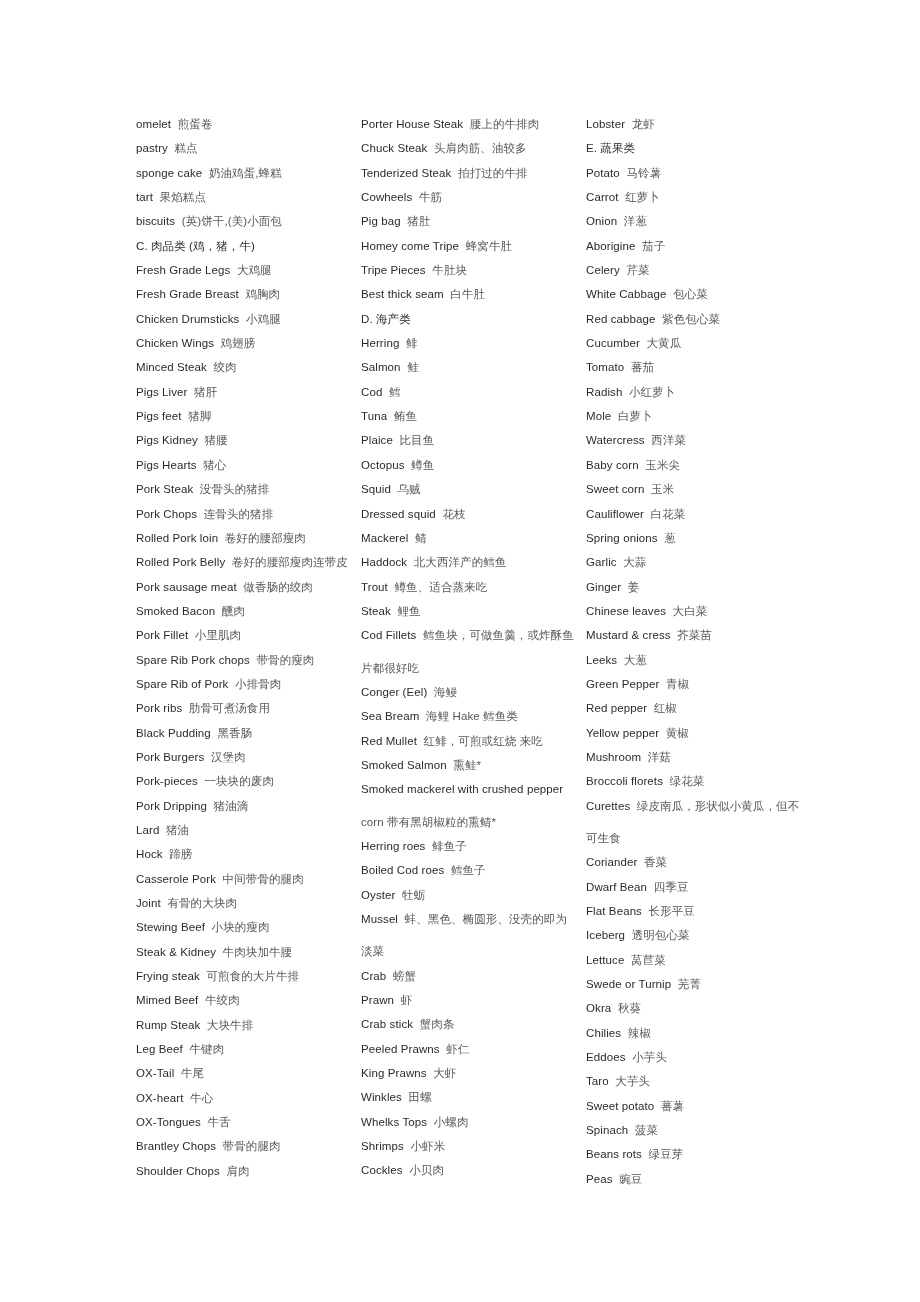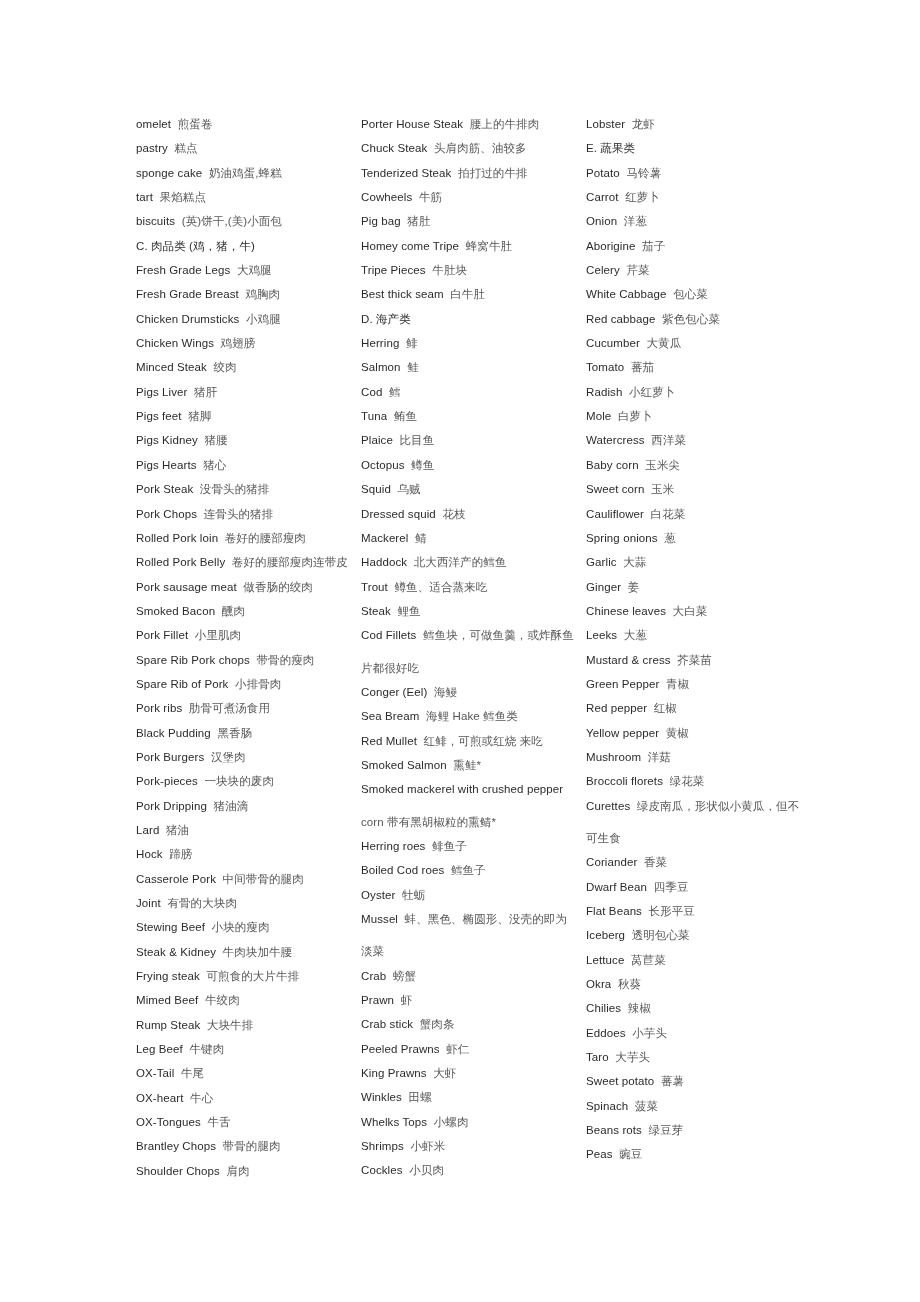--- a/index.html
+++ b/index.html
@@ -169,34 +169,35 @@
         <div class="entry"><span>Radish</span><span class="zh">&nbsp;&nbsp;小红萝卜</span></div>
         <div class="entry"><span>Mole</span><span class="zh">&nbsp;&nbsp;白萝卜</span></div>
         <div class="entry"><span>Watercress</span><span class="zh">&nbsp;&nbsp;西洋菜</span></div>
         <div class="entry"><span>Baby corn</span><span class="zh">&nbsp;&nbsp;玉米尖</span></div>
         <div class="entry"><span>Sweet corn</span><span class="zh">&nbsp;&nbsp;玉米</span></div>
         <div class="entry"><span>Cauliflower</span><span class="zh">&nbsp;&nbsp;白花菜</span></div>
         <div class="entry"><span>Spring onions</span><span class="zh">&nbsp;&nbsp;葱</span></div>
         <div class="entry"><span>Garlic</span><span class="zh">&nbsp;&nbsp;大蒜</span></div>
         <div class="entry"><span>Ginger</span><span class="zh">&nbsp;&nbsp;姜</span></div>
         <div class="entry"><span>Chinese leaves</span><span class="zh">&nbsp;&nbsp;大白菜</span></div>
+        <div class="entry"><span>Mustard &amp; cress</span><span class="zh">&nbsp;&nbsp;芥菜苗</span></div>
         <div class="entry"><span>Leeks</span><span class="zh">&nbsp;&nbsp;大葱</span></div>
-        <div class="entry"><span>Mustard &amp; cress</span><span class="zh">&nbsp;&nbsp;芥菜苗</span></div>
         <div class="entry"><span>Green Pepper</span><span class="zh">&nbsp;&nbsp;青椒</span></div>
         <div class="entry"><span>Red pepper</span><span class="zh">&nbsp;&nbsp;红椒</span></div>
         <div class="entry"><span>Yellow pepper</span><span class="zh">&nbsp;&nbsp;黄椒</span></div>
         <div class="entry"><span>Mushroom</span><span class="zh">&nbsp;&nbsp;洋菇</span></div>
         <div class="entry"><span>Broccoli florets</span><span class="zh">&nbsp;&nbsp;绿花菜</span></div>
         <div class="entry"><span>Curettes</span><span class="zh">&nbsp;&nbsp;绿皮南瓜，形状似小黄瓜，但不</span></div>
         <div class="entry cont">可生食</div>
         <div class="entry"><span>Coriander</span><span class="zh">&nbsp;&nbsp;香菜</span></div>
         <div class="entry"><span>Dwarf Bean</span><span class="zh">&nbsp;&nbsp;四季豆</span></div>
         <div class="entry"><span>Flat Beans</span><span class="zh">&nbsp;&nbsp;长形平豆</span></div>
         <div class="entry"><span>Iceberg</span><span class="zh">&nbsp;&nbsp;透明包心菜</span></div>
         <div class="entry"><span>Lettuce</span><span class="zh">&nbsp;&nbsp;莴苣菜</span></div>
+        <div class="entry"><span>Swede or Turnip</span><span class="zh">&nbsp;&nbsp;芜菁</span></div>
         <div class="entry"><span>Okra</span><span class="zh">&nbsp;&nbsp;秋葵</span></div>
         <div class="entry"><span>Chilies</span><span class="zh">&nbsp;&nbsp;辣椒</span></div>
         <div class="entry"><span>Eddoes</span><span class="zh">&nbsp;&nbsp;小芋头</span></div>
         <div class="entry"><span>Taro</span><span class="zh">&nbsp;&nbsp;大芋头</span></div>
         <div class="entry"><span>Sweet potato</span><span class="zh">&nbsp;&nbsp;蕃薯</span></div>
         <div class="entry"><span>Spinach</span><span class="zh">&nbsp;&nbsp;菠菜</span></div>
         <div class="entry"><span>Beans rots</span><span class="zh">&nbsp;&nbsp;绿豆芽</span></div>
         <div class="entry"><span>Peas</span><span class="zh">&nbsp;&nbsp;豌豆</span></div>
       </div>
   </div>

